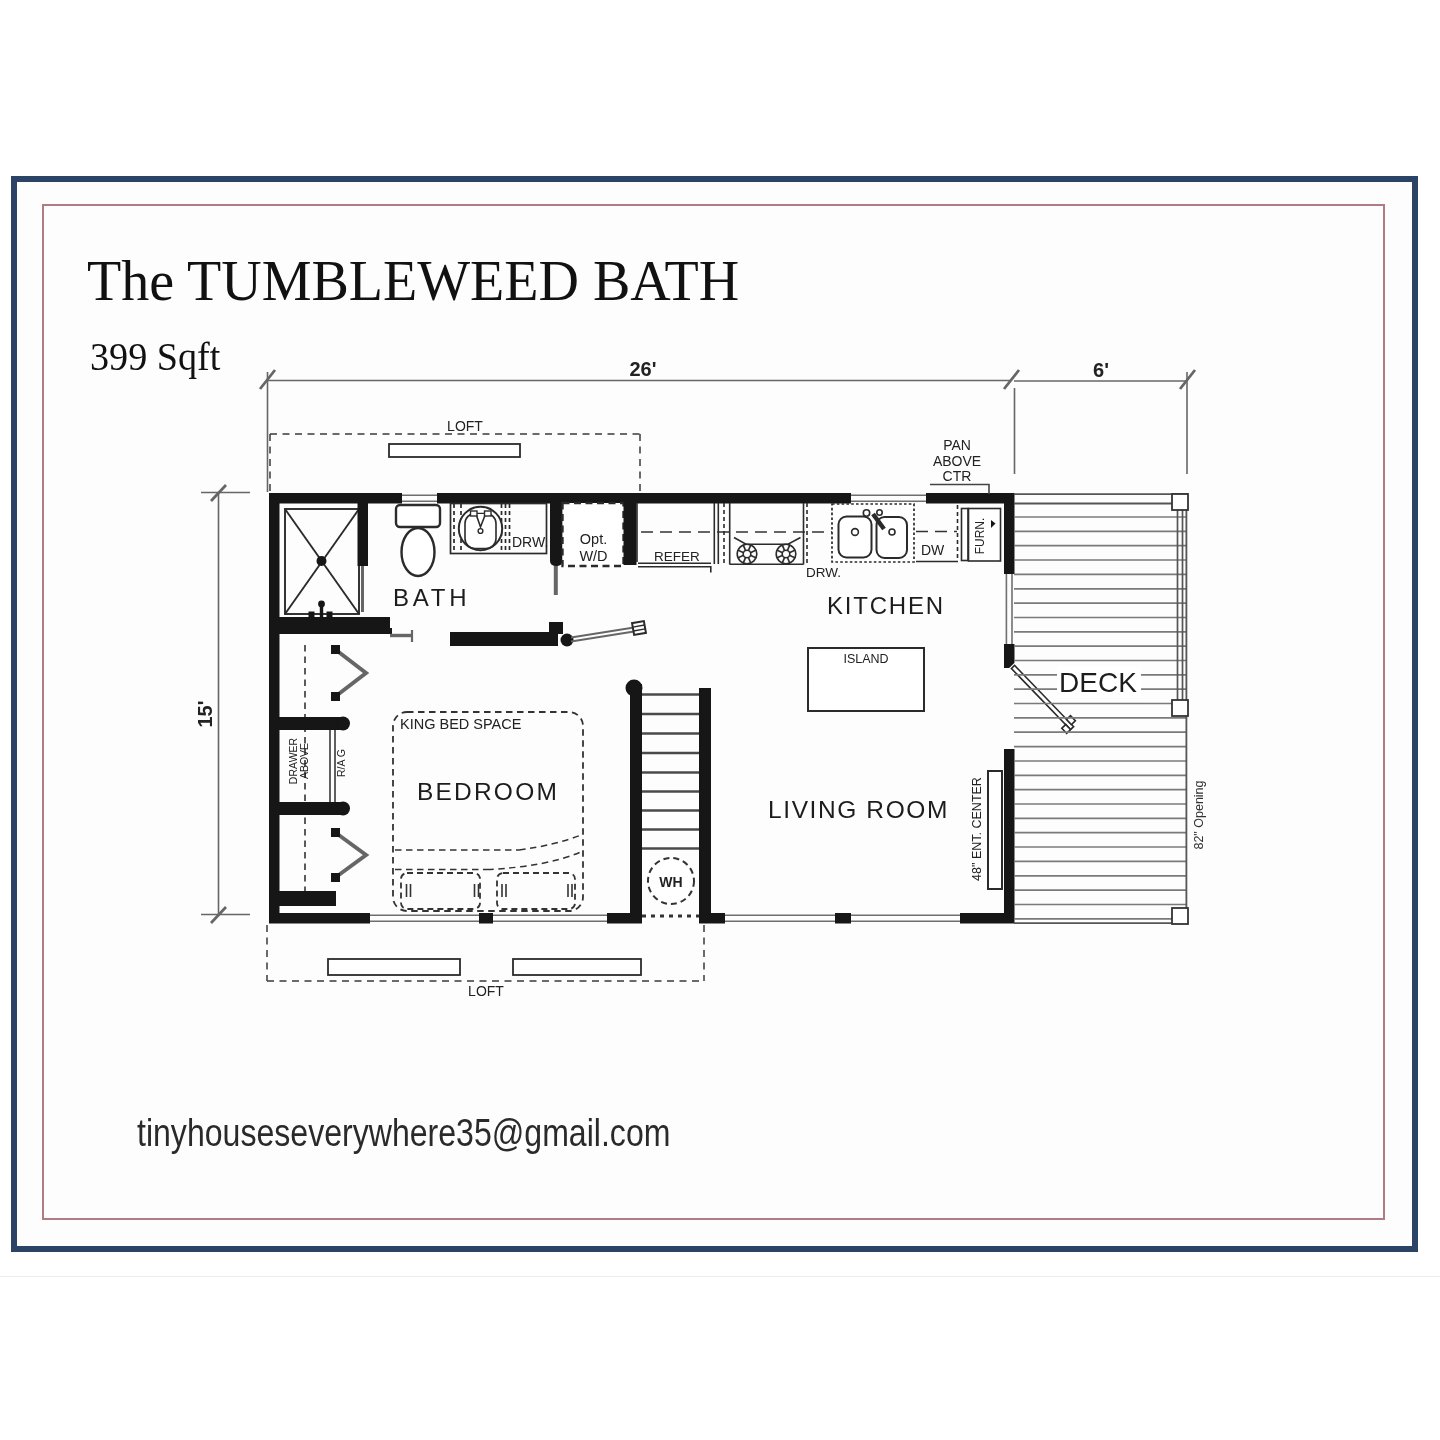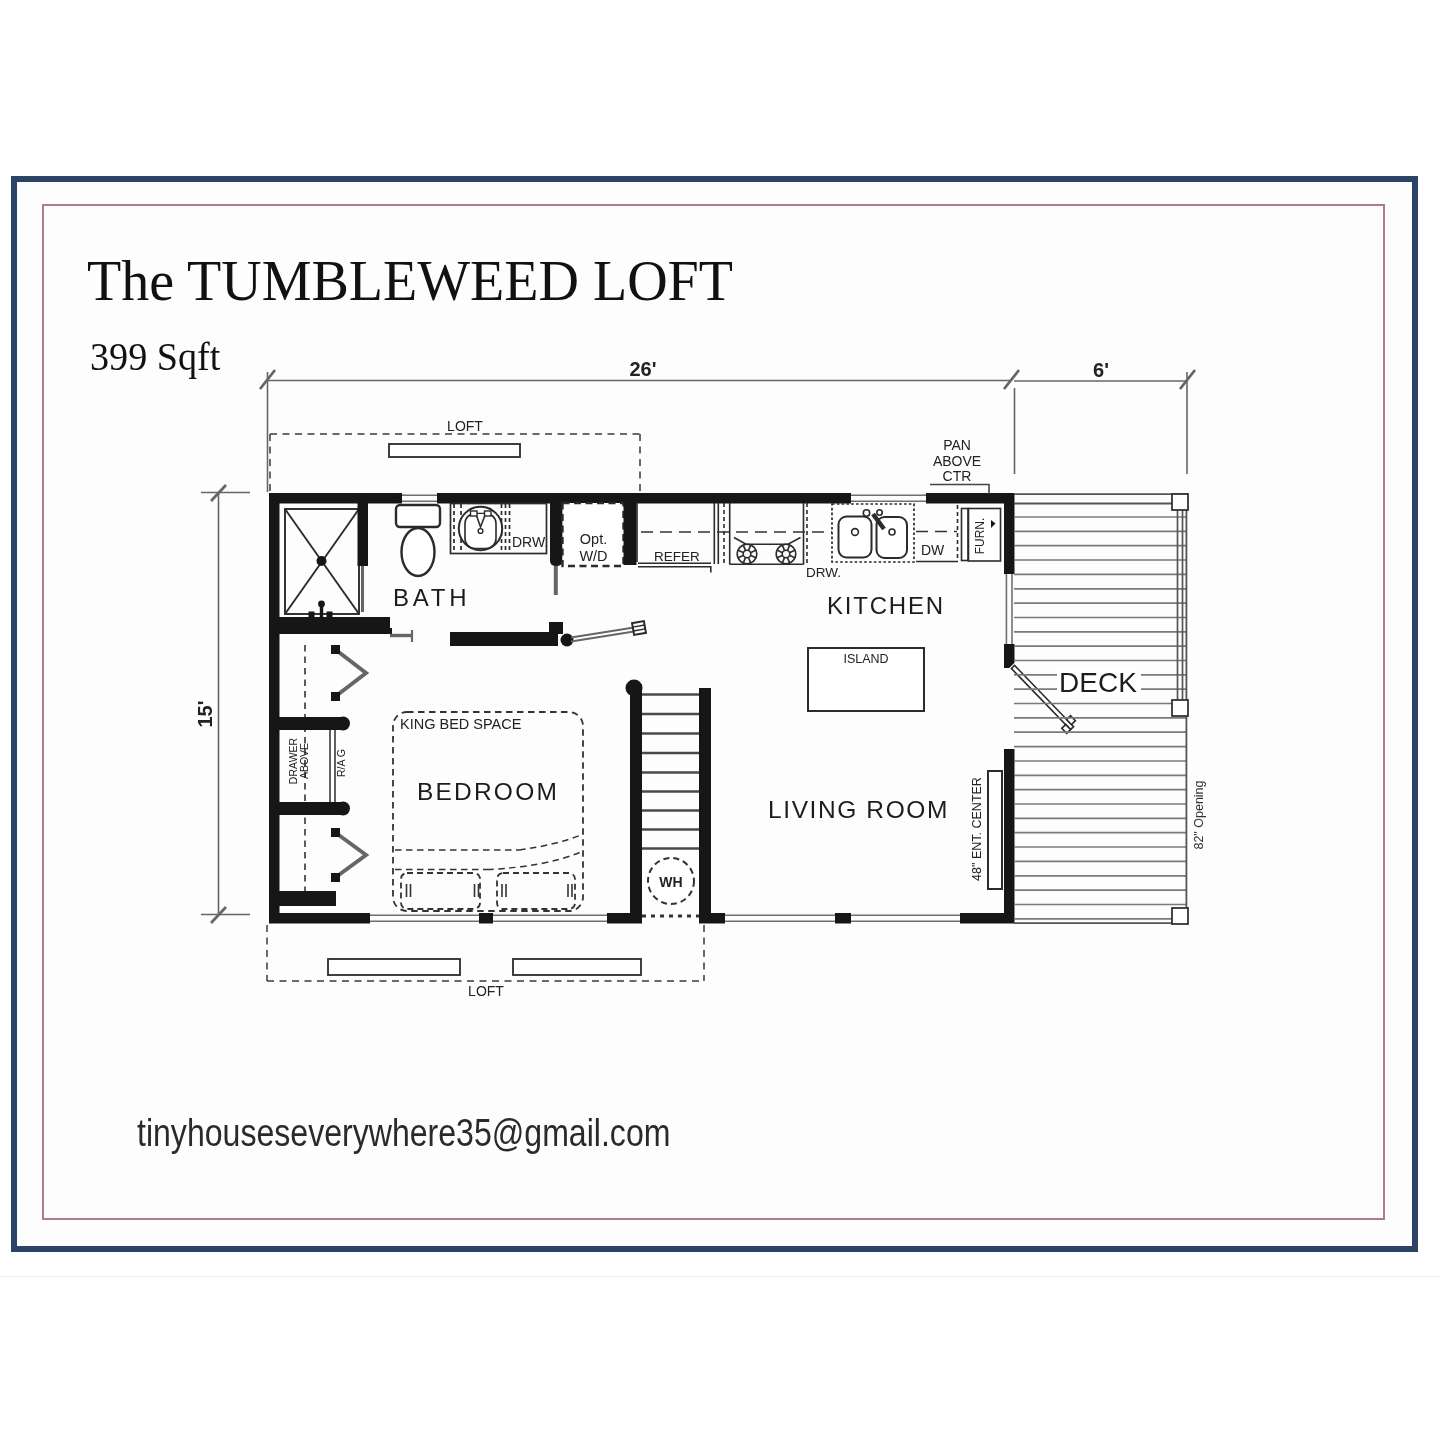--- a/index.html
+++ b/index.html
@@ -22,21 +22,21 @@
   text{font-family:"Liberation Sans", sans-serif;}
 </style>
 </head>
 <body>
 
   <div class="page">
 
     <div class="inner"></div>
   </div>
 
-  <div class="title">The TUMBLEWEED LOFT</div>
+  <div class="title">The TUMBLEWEED BATH</div>
 
   <div class="sqft">399 Sqft</div>
 
   <div class="email">tinyhouseseverywhere35@gmail.com</div>
   <div class="botline"></div>
 
   <svg width="1440" height="1440" viewBox="0 0 1440 1440">
 
     <g stroke="#666666" stroke-width="1.6" fill="none">
       <line x1="267" y1="380.5" x2="1010" y2="380.5"></line>

